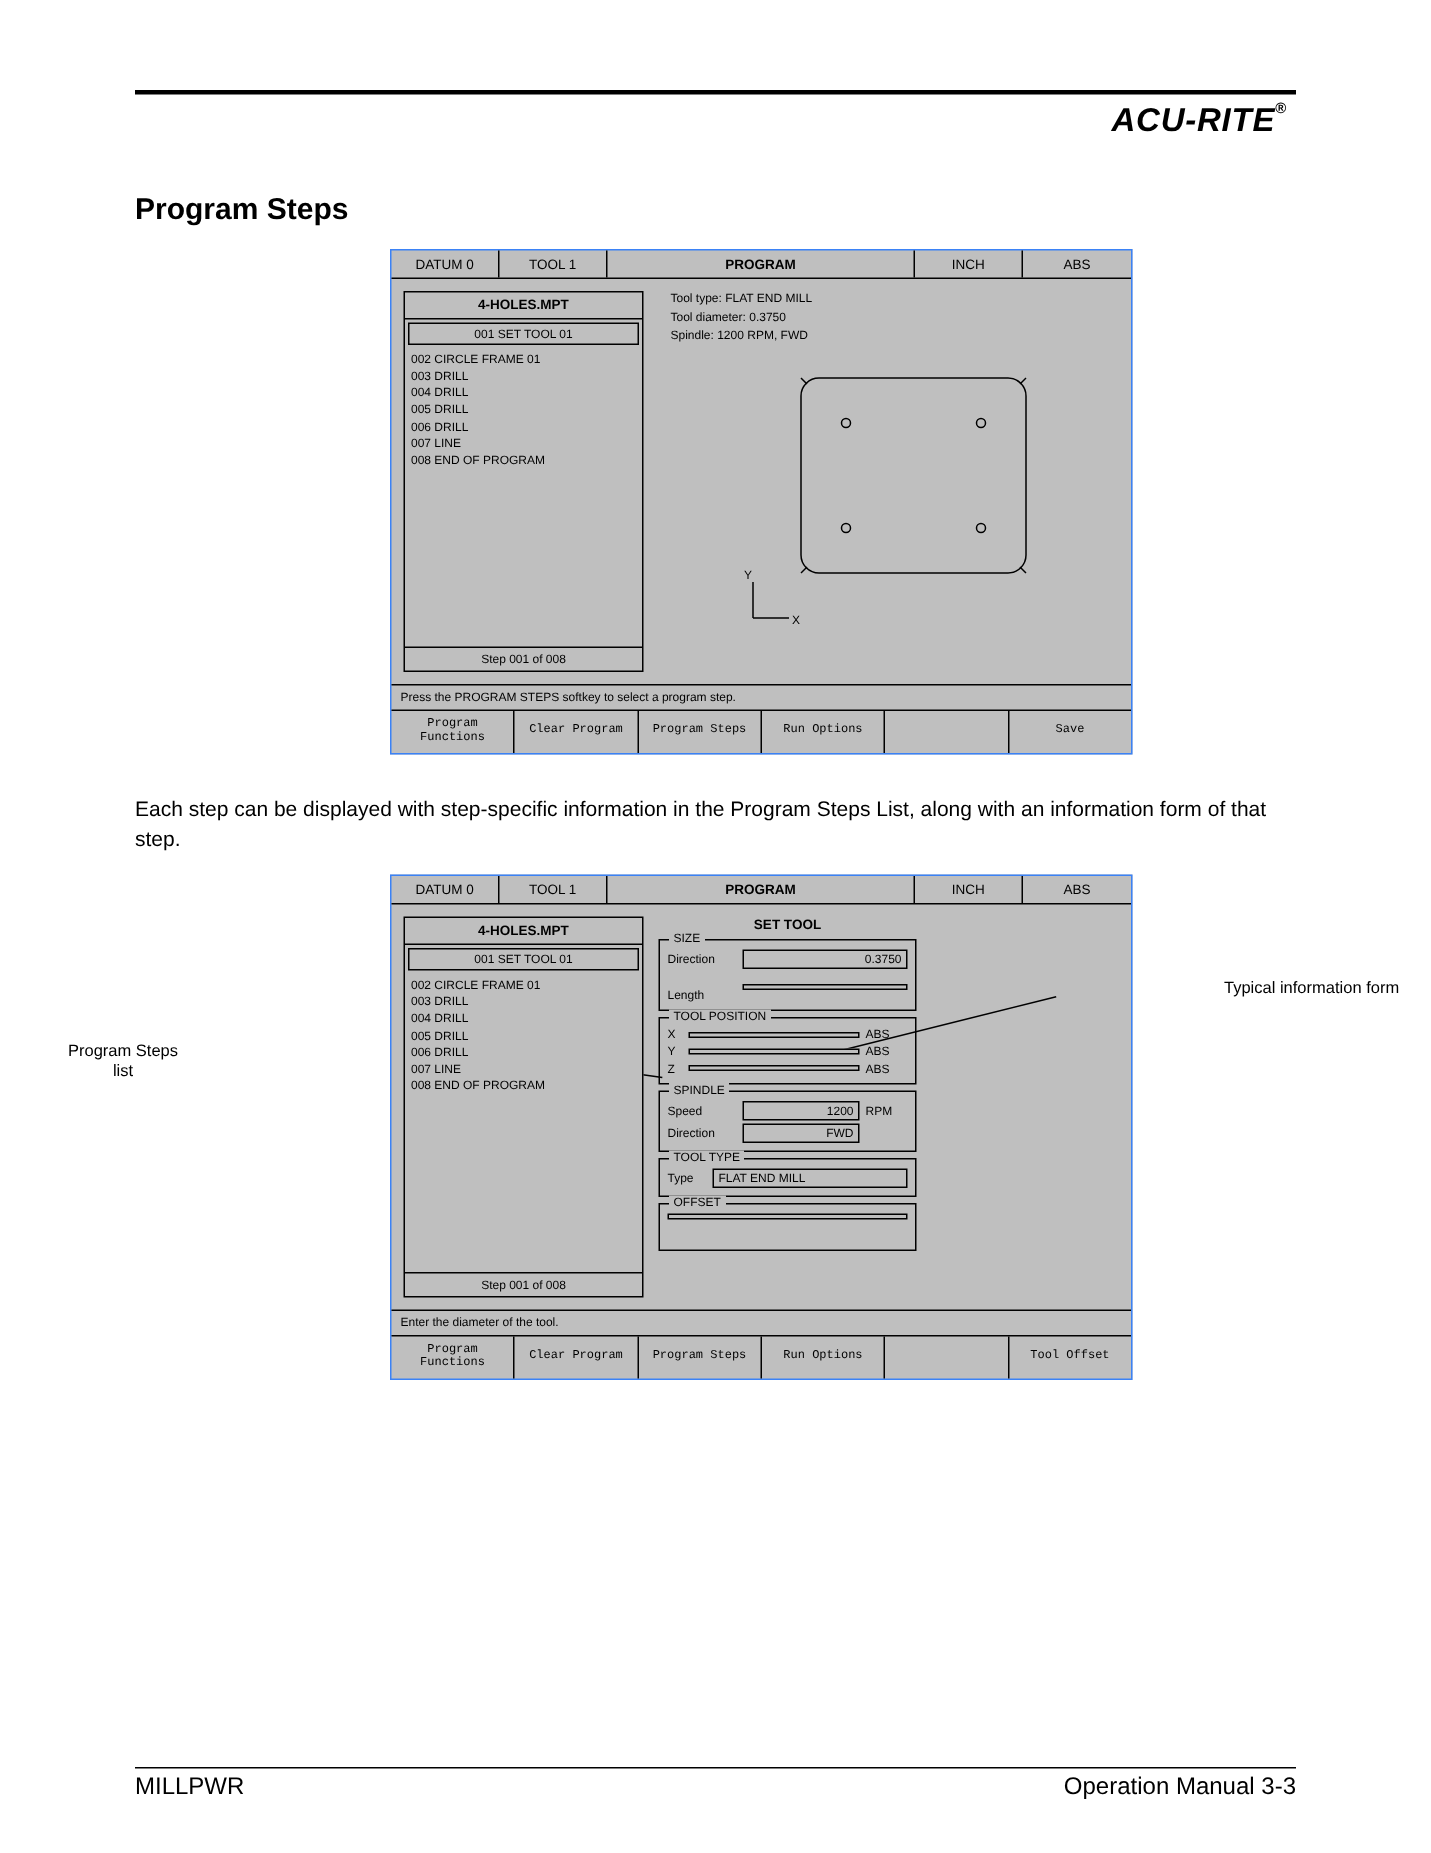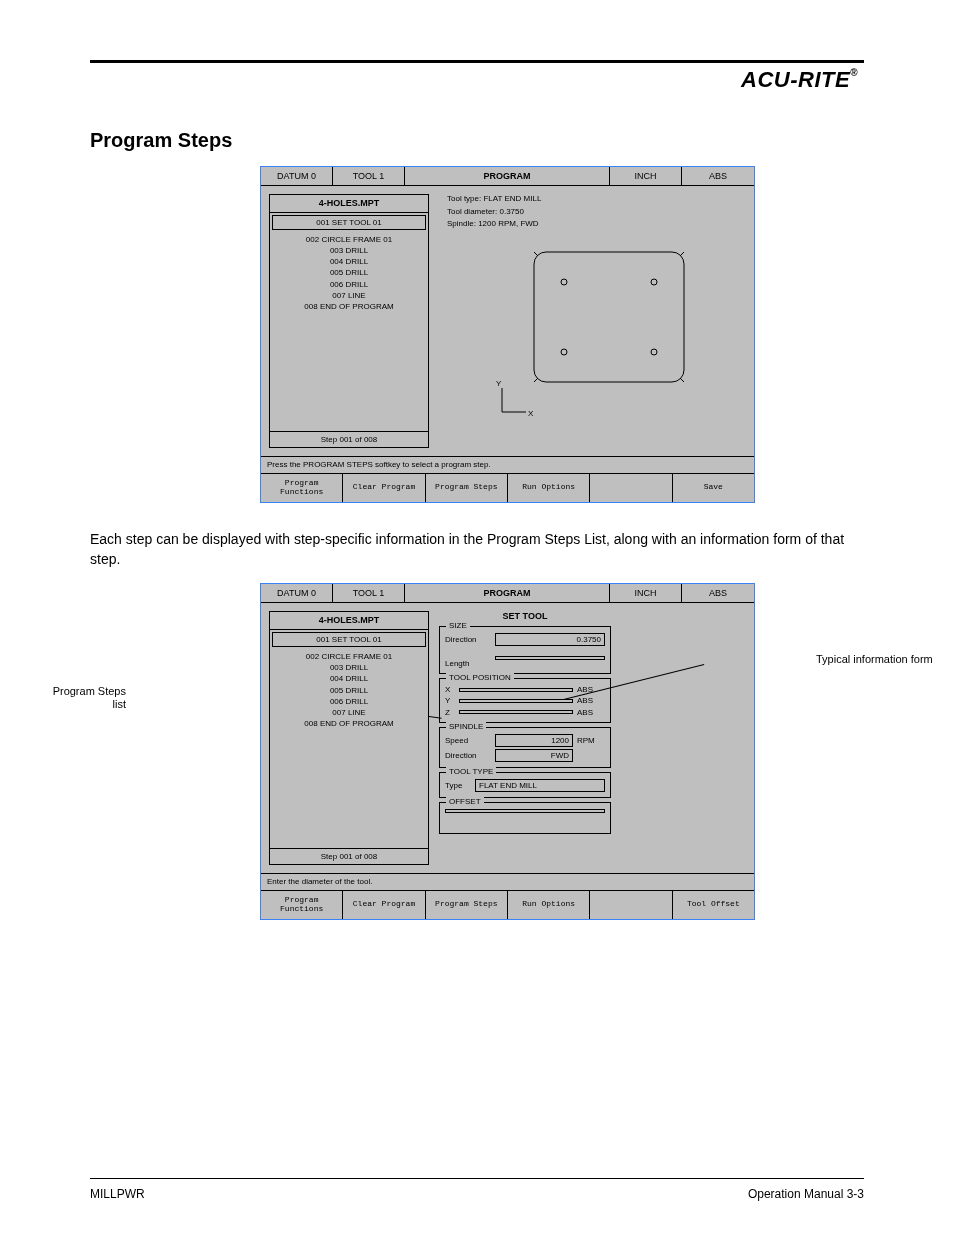--- a/index.html
+++ b/index.html
@@ -64,21 +64,21 @@
     border-bottom: 1px solid #000;
   }
   .lp-row-sel {
     border: 1px solid #000;
     margin: 2px;
     padding: 2px 4px;
     text-align: center;
     font-size: 8px;
   }
   .lp-list { flex: 1; padding: 2px 4px; font-size: 8px; }
-  .lp-list div { padding: 1px 0; text-align: center; }
+  .lp-list div { padding: 1px 0; }
   .lp-foot {
     border-top: 1px solid #000;
     text-align: center;
     padding: 3px 0;
     font-size: 8px;
   }
 
   .rightpanel {
     flex: 1;
     padding: 8px 10px;
@@ -151,31 +151,31 @@
   }
   .funit { width: 28px; font-size: 8px; }
 
   
   .callout-wrap { position: relative; }
   .callout-label {
     position: absolute;
     font-size: 11px;
     line-height: 1.2;
   }
-  .cl-list { top: 102px; left: -52px; width: 88px; text-align: right; }
+  .cl-list { top: 112px; left: -52px; width: 88px; text-align: center; }
   .cl-form { top: 70px; right: -72px; width: 120px; }
   .callout-line {
     position: absolute;
     border-top: 1px solid #000;
   }
   .ln-list { top: 114px; left: 40px; width: 142px; transform: rotate(8deg); transform-origin: left top; }
   .ln-form { top: 80px; right: 50px; width: 150px; transform: rotate(-14deg); transform-origin: right top; }
 
   .ftr-rule { border-top: 1px solid #000; position: absolute; left: 90px; right: 90px; bottom: 56px; }
-  .ftr { position: absolute; left: 90px; right: 90px; bottom: 34px; display: flex; justify-content: space-between; font-size: 12px; }
+  .ftr { position: absolute; left: 90px; right: 90px; bottom: 34px; display: flex; justify-content: space-between; font-size: 16px; }
 </style>
 </head>
 <body>
 
 <div class="hdr-rule"></div>
 <div class="brand-row">
   <span class="brand">
     <span>ACU-RITE</span><sup>®</sup>
   </span>
 </div>

